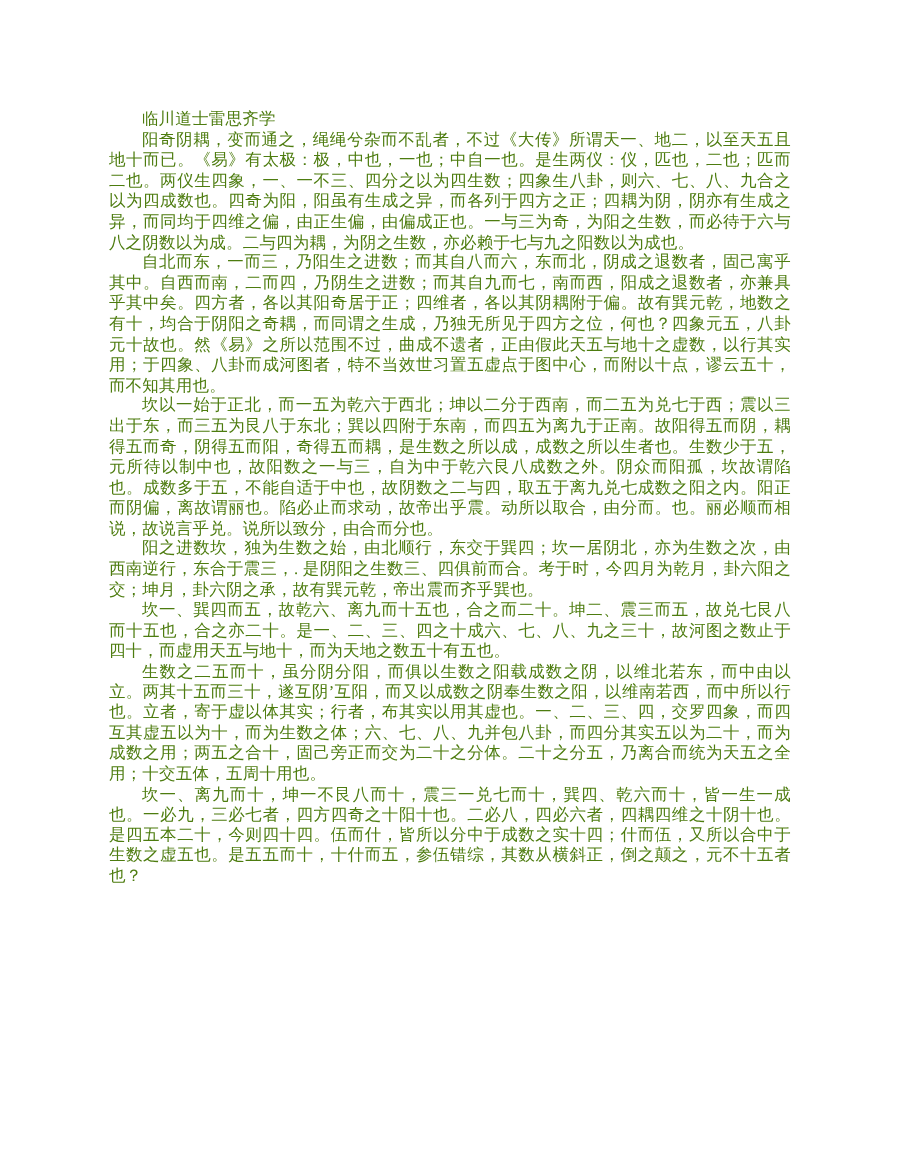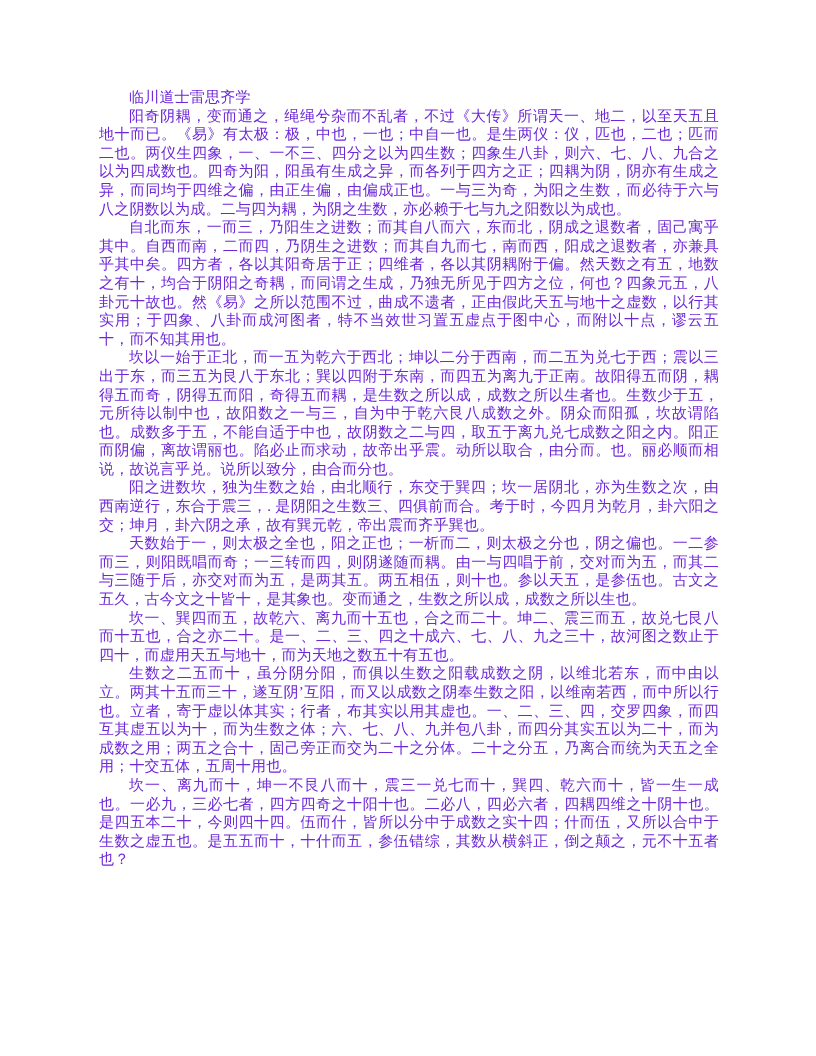--- a/index.html
+++ b/index.html
@@ -5,43 +5,42 @@
     html, body {
       margin: 0;
       padding: 0;
       background: #ffffff;
       width: 816px;
       height: 1056px;
       overflow: hidden;
     }
     .page {
       position: absolute;
-      top: 88px;
+      top: 100px;
       left: 99px;
       width: 620px;
       font-family: "Liberation Serif", "DejaVu Serif", serif;
       font-size: 15px;
       line-height: 18.6px;
-      color: #6d28d9;
+      color: #4d7c0f;
       text-align: justify;
       letter-spacing: 0.2px;
     }
     .page p {
       margin: 0;
       padding: 0;
       text-indent: 2em;
       word-break: break-all;
     }
   </style>
 </head>
 <body>
 
 <div class="page">
   <p>临川道士雷思齐学</p>
   <p>阳奇阴耦，变而通之，绳绳兮杂而不乱者，不过《大传》所谓天一、地二，以至天五且地十而已。《易》有太极：极，中也，一也；中自一也。是生两仪：仪，匹也，二也；匹而二也。两仪生四象，一、一不三、四分之以为四生数；四象生八卦，则六、七、八、九合之以为四成数也。四奇为阳，阳虽有生成之异，而各列于四方之正；四耦为阴，阴亦有生成之异，而同均于四维之偏，由正生偏，由偏成正也。一与三为奇，为阳之生数，而必待于六与八之阴数以为成。二与四为耦，为阴之生数，亦必赖于七与九之阳数以为成也。</p>
-  <p>自北而东，一而三，乃阳生之进数；而其自八而六，东而北，阴成之退数者，固己寓乎其中。自西而南，二而四，乃阴生之进数；而其自九而七，南而西，阳成之退数者，亦兼具乎其中矣。四方者，各以其阳奇居于正；四维者，各以其阴耦附于偏。然天数之有五，地数之有十，均合于阴阳之奇耦，而同谓之生成，乃独无所见于四方之位，何也？四象元五，八卦元十故也。然《易》之所以范围不过，曲成不遗者，正由假此天五与地十之虚数，以行其实用；于四象、八卦而成河图者，特不当效世习置五虚点于图中心，而附以十点，谬云五十，而不知其用也。</p>
+  <p>自北而东，一而三，乃阳生之进数；而其自八而六，东而北，阴成之退数者，固己寓乎其中。自西而南，二而四，乃阴生之进数；而其自九而七，南而西，阳成之退数者，亦兼具乎其中矣。四方者，各以其阳奇居于正；四维者，各以其阴耦附于偏。故有巽元乾，地数之有十，均合于阴阳之奇耦，而同谓之生成，乃独无所见于四方之位，何也？四象元五，八卦元十故也。然《易》之所以范围不过，曲成不遗者，正由假此天五与地十之虚数，以行其实用；于四象、八卦而成河图者，特不当效世习置五虚点于图中心，而附以十点，谬云五十，而不知其用也。</p>
   <p>坎以一始于正北，而一五为乾六于西北；坤以二分于西南，而二五为兑七于西；震以三出于东，而三五为艮八于东北；巽以四附于东南，而四五为离九于正南。故阳得五而阴，耦得五而奇，阴得五而阳，奇得五而耦，是生数之所以成，成数之所以生者也。生数少于五，元所待以制中也，故阳数之一与三，自为中于乾六艮八成数之外。阴众而阳孤，坎故谓陷也。成数多于五，不能自适于中也，故阴数之二与四，取五于离九兑七成数之阳之内。阳正而阴偏，离故谓丽也。陷必止而求动，故帝出乎震。动所以取合，由分而。也。丽必顺而相说，故说言乎兑。说所以致分，由合而分也。</p>
   <p>阳之进数坎，独为生数之始，由北顺行，东交于巽四；坎一居阴北，亦为生数之次，由西南逆行，东合于震三，. 是阴阳之生数三、四俱前而合。考于时，今四月为乾月，卦六阳之交；坤月，卦六阴之承，故有巽元乾，帝出震而齐乎巽也。</p>
-  <p>天数始于一，则太极之全也，阳之正也；一析而二，则太极之分也，阴之偏也。一二参而三，则阳既唱而奇；一三转而四，则阴遂随而耦。由一与四唱于前，交对而为五，而其二与三随于后，亦交对而为五，是两其五。两五相伍，则十也。参以天五，是参伍也。古文之五久，古今文之十皆十，是其象也。变而通之，生数之所以成，成数之所以生也。</p>
   <p>坎一、巽四而五，故乾六、离九而十五也，合之而二十。坤二、震三而五，故兑七艮八而十五也，合之亦二十。是一、二、三、四之十成六、七、八、九之三十，故河图之数止于四十，而虚用天五与地十，而为天地之数五十有五也。</p>
   <p>生数之二五而十，虽分阴分阳，而俱以生数之阳载成数之阴，以维北若东，而中由以立。两其十五而三十，遂互阴’互阳，而又以成数之阴奉生数之阳，以维南若西，而中所以行也。立者，寄于虚以体其实；行者，布其实以用其虚也。一、二、三、四，交罗四象，而四互其虚五以为十，而为生数之体；六、七、八、九并包八卦，而四分其实五以为二十，而为成数之用；两五之合十，固己旁正而交为二十之分体。二十之分五，乃离合而统为天五之全用；十交五体，五周十用也。</p>
   <p>坎一、离九而十，坤一不艮八而十，震三一兑七而十，巽四、乾六而十，皆一生一成也。一必九，三必七者，四方四奇之十阳十也。二必八，四必六者，四耦四维之十阴十也。是四五本二十，今则四十四。伍而什，皆所以分中于成数之实十四；什而伍，又所以合中于生数之虚五也。是五五而十，十什而五，参伍错综，其数从横斜正，倒之颠之，元不十五者也？</p>
 </div>
 
 </body></html>

